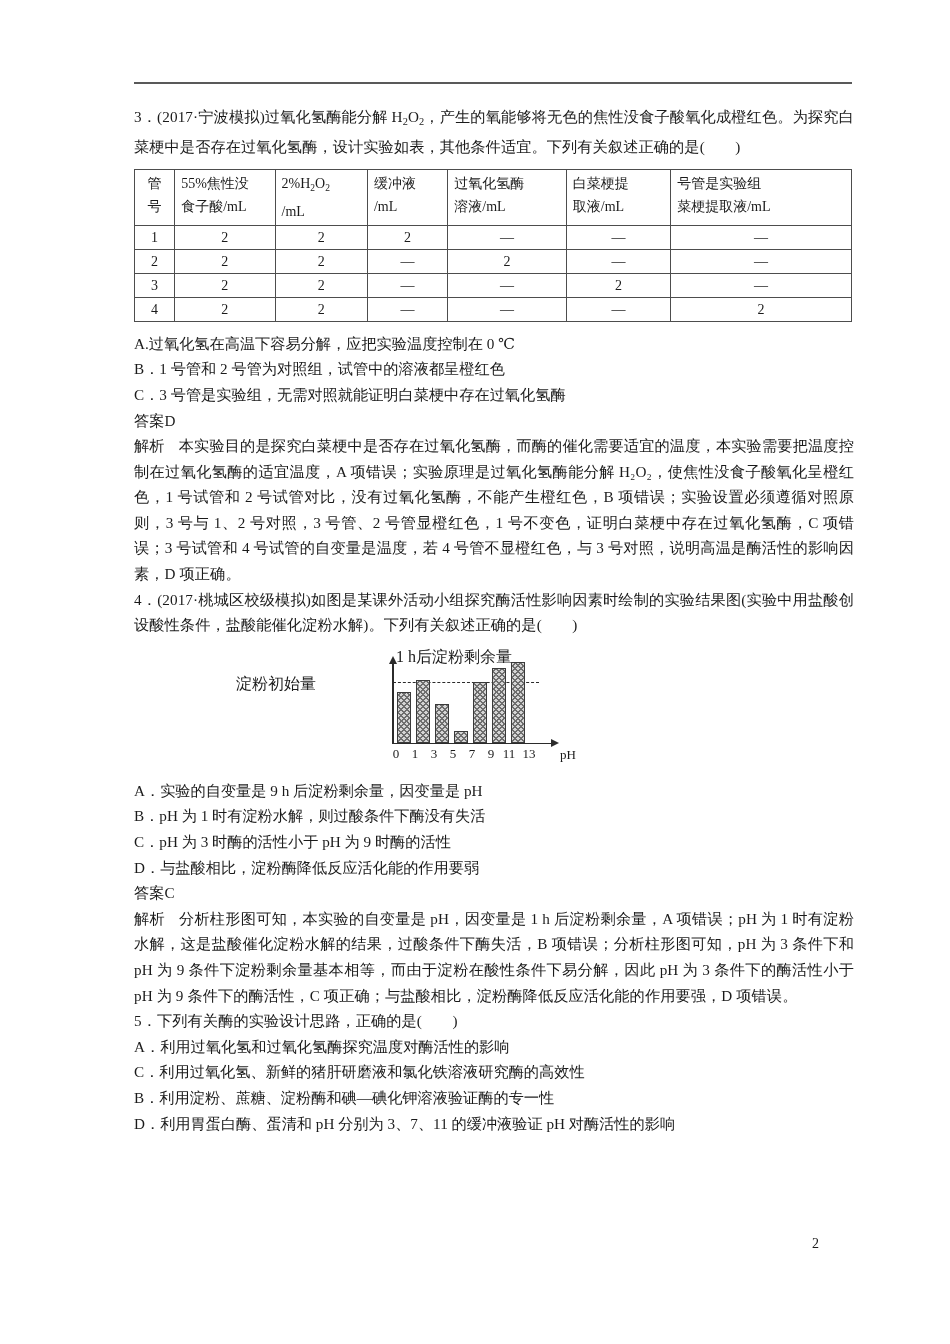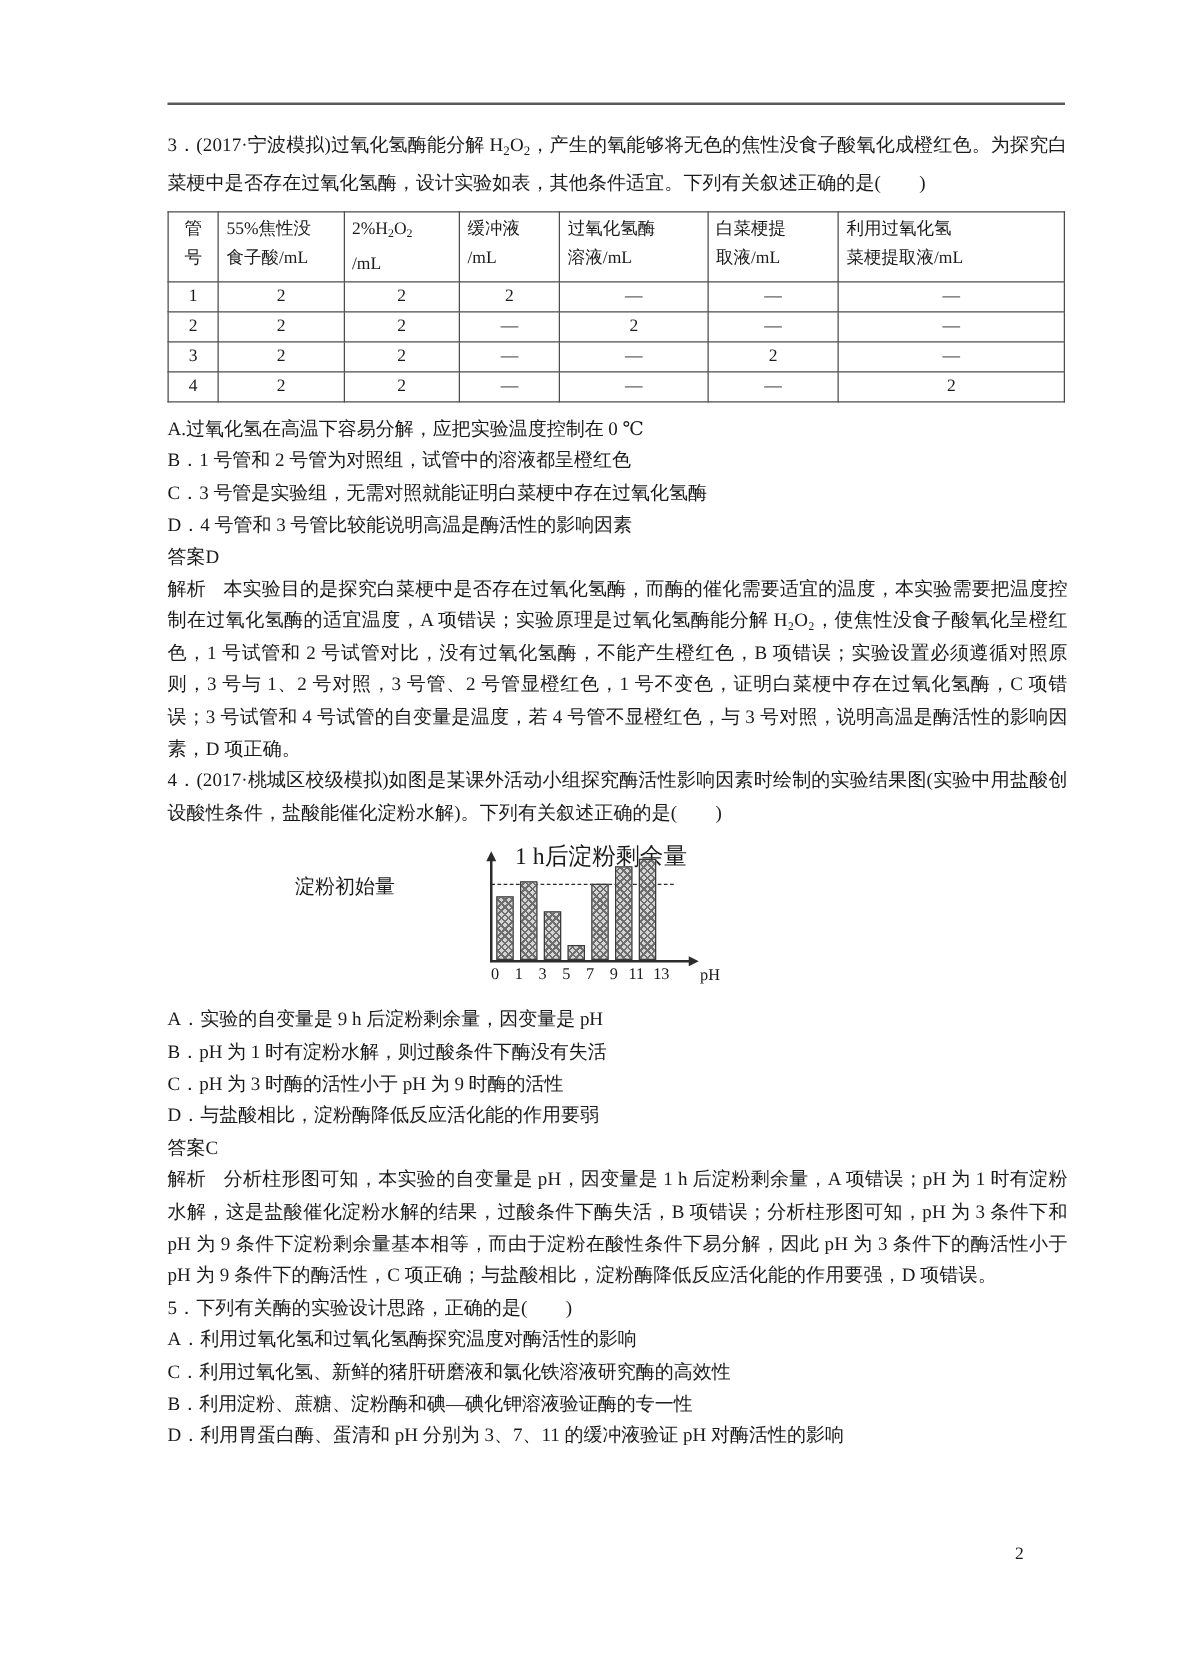--- a/index.html
+++ b/index.html
@@ -106,23 +106,22 @@
     position: absolute;
     left: 230px;
     top: 0;
     width: 300px;
     height: 128px;
   }
   .y-title {
     position: absolute;
     left: 32px;
     top: 3px;
-    font-size: 19px;
+    font-size: 16px;
     white-space: nowrap;
-    margin-left: 16px;
   }
   .axis-y {
     position: absolute;
     left: 28px;
     top: 18px;
     width: 1.6px;
     height: 82px;
     background: #2b2b2b;
   }
   .axis-y-arrow {
@@ -251,21 +250,21 @@
           </th>
           <th>
             <div>过氧化氢酶</div>
             <div>溶液/mL</div>
           </th>
           <th>
             <div>白菜梗提</div>
             <div>取液/mL</div>
           </th>
           <th>
-            <div>利用过氧化氢</div>
+            <div>号管是实验组</div>
             <div>菜梗提取液/mL</div>
           </th>
         </tr>
       </thead>
       <tbody>
         <tr>
           <td class="num">1</td>
           <td class="num">2</td>
           <td class="num">2</td>
           <td class="num">2</td>
@@ -299,21 +298,20 @@
           <td class="num">—</td>
           <td class="num">—</td>
           <td class="num">2</td>
         </tr>
       </tbody>
     </table>
 
     <p class="opt">A.过氧化氢在高温下容易分解，应把实验温度控制在 0 ℃</p>
     <p class="opt">B．1 号管和 2 号管为对照组，试管中的溶液都呈橙红色</p>
     <p class="opt">C．3 号管是实验组，无需对照就能证明白菜梗中存在过氧化氢酶</p>
-    <p class="opt">D．4 号管和 3 号管比较能说明高温是酶活性的影响因素</p>
 
     <p class="ans"><span class="lbl">答案</span><span>D</span></p>
 
     <p class="para"><span class="sol-label">解析</span><span>本实验目的是探究白菜梗中是否存在过氧化氢酶，而酶的催化需要适宜的温度，本实验需要把温度控制在过氧化氢酶的适宜温度，A 项错误；实验原理是过氧化氢酶能分解 H₂O₂，使焦性没食子酸氧化呈橙红色，1 号试管和 2 号试管对比，没有过氧化氢酶，不能产生橙红色，B 项错误；实验设置必须遵循对照原则，3 号与 1、2 号对照，3 号管、2 号管显橙红色，1 号不变色，证明白菜梗中存在过氧化氢酶，C 项错误；3 号试管和 4 号试管的自变量是温度，若 4 号管不显橙红色，与 3 号对照，说明高温是酶活性的影响因素，D 项正确。</span></p>
 
     <p class="para">4．(2017·桃城区校级模拟)如图是某课外活动小组探究酶活性影响因素时绘制的实验结果图(实验中用盐酸创设酸性条件，盐酸能催化淀粉水解)。下列有关叙述正确的是(　　)</p>
 
     <div class="chart-wrap">
       <div class="chart-inner">
 

